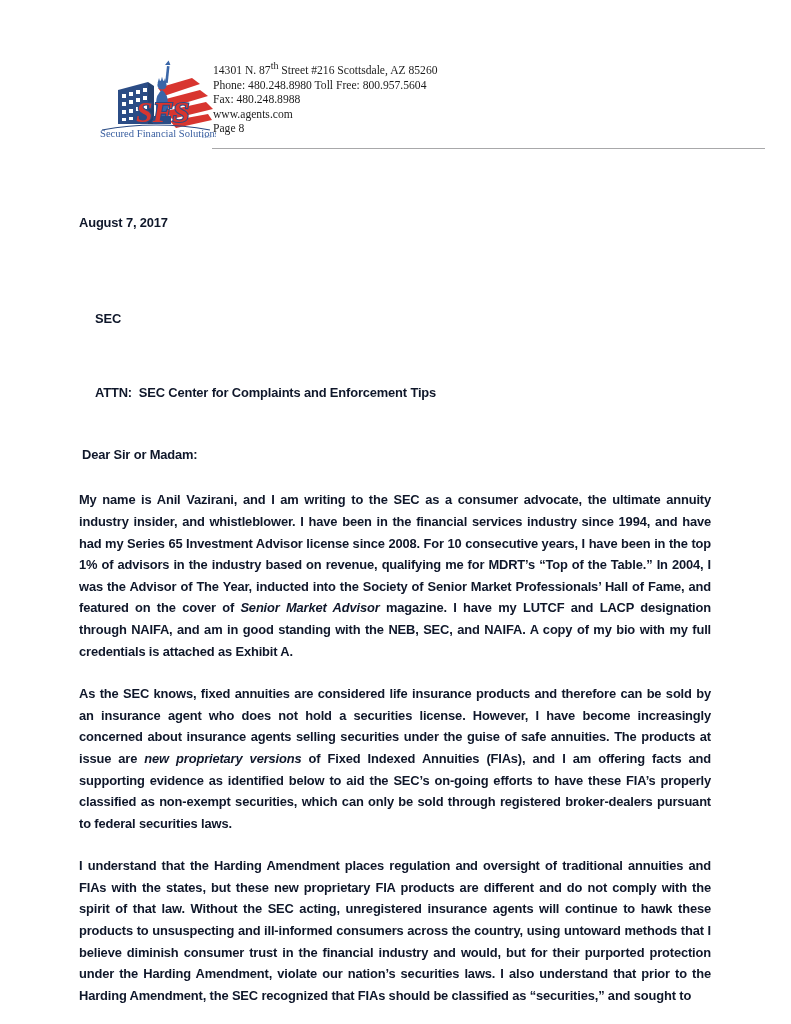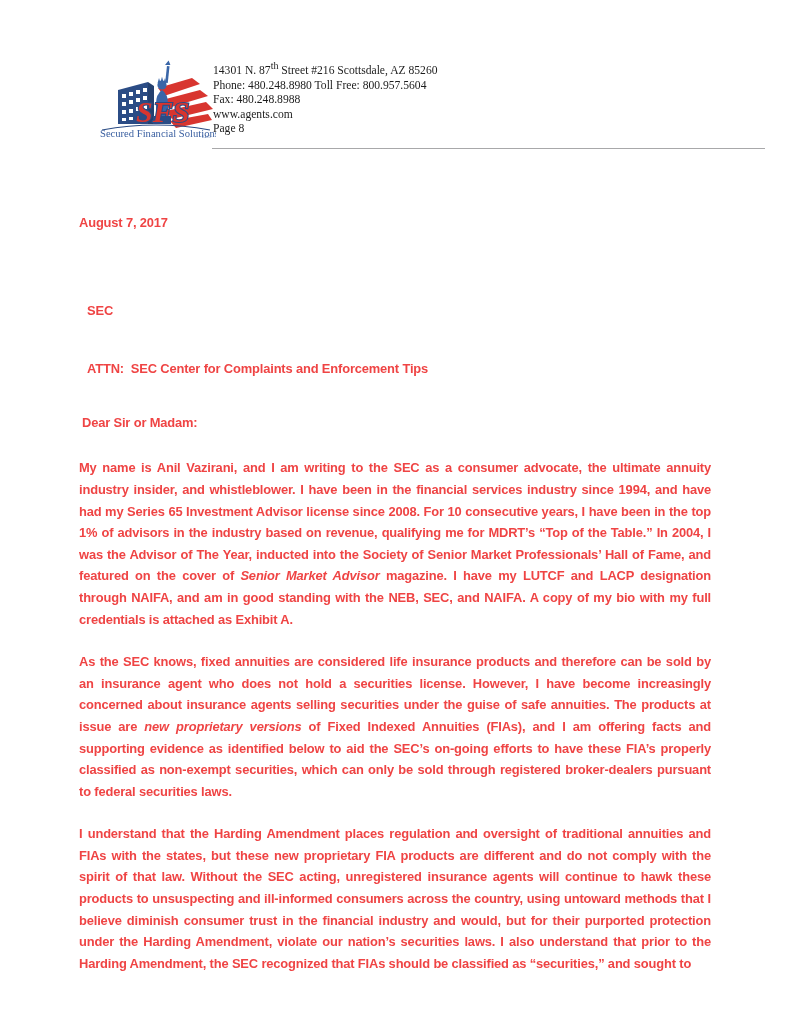--- a/index.html
+++ b/index.html
@@ -65,32 +65,32 @@
   
   #letter-body {
     position: absolute;
     left: 79px;
     top: 212px;
     width: 632px;
     font-family: "Liberation Sans", sans-serif;
     font-size: 12.9px;
     font-weight: 600;
     line-height: 21.6px;
-    color: #ef4444;
+    color: #0f172a;
     letter-spacing: -0.15px;
   }
   .date-line {
     margin: 0 0 0 0;
     white-space: pre;
   }
   .spacer-lg { height: 58px; }
   .spacer-md { height: 21px; }
 
   .addr-line {
-    margin: 8px;
+    margin: 16px;
     white-space: pre;
   }
   .salutation-line {
     margin: 3px;
     white-space: pre;
   }
   .para {
     margin: 0;
     text-align: justify;
     text-justify: inter-word;

